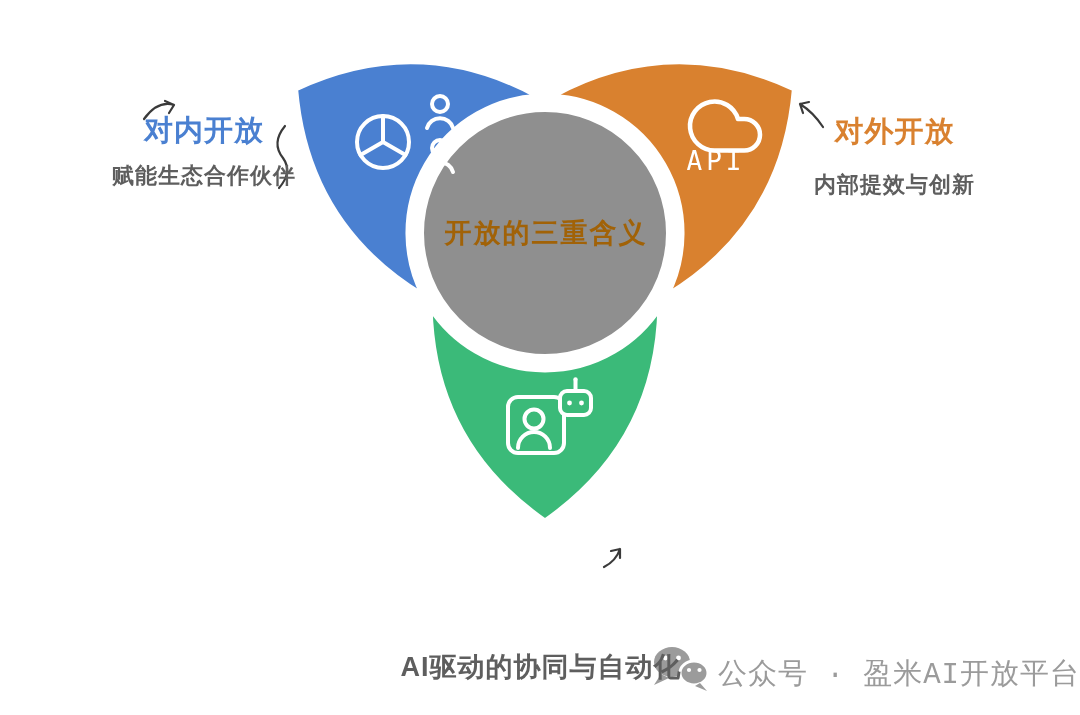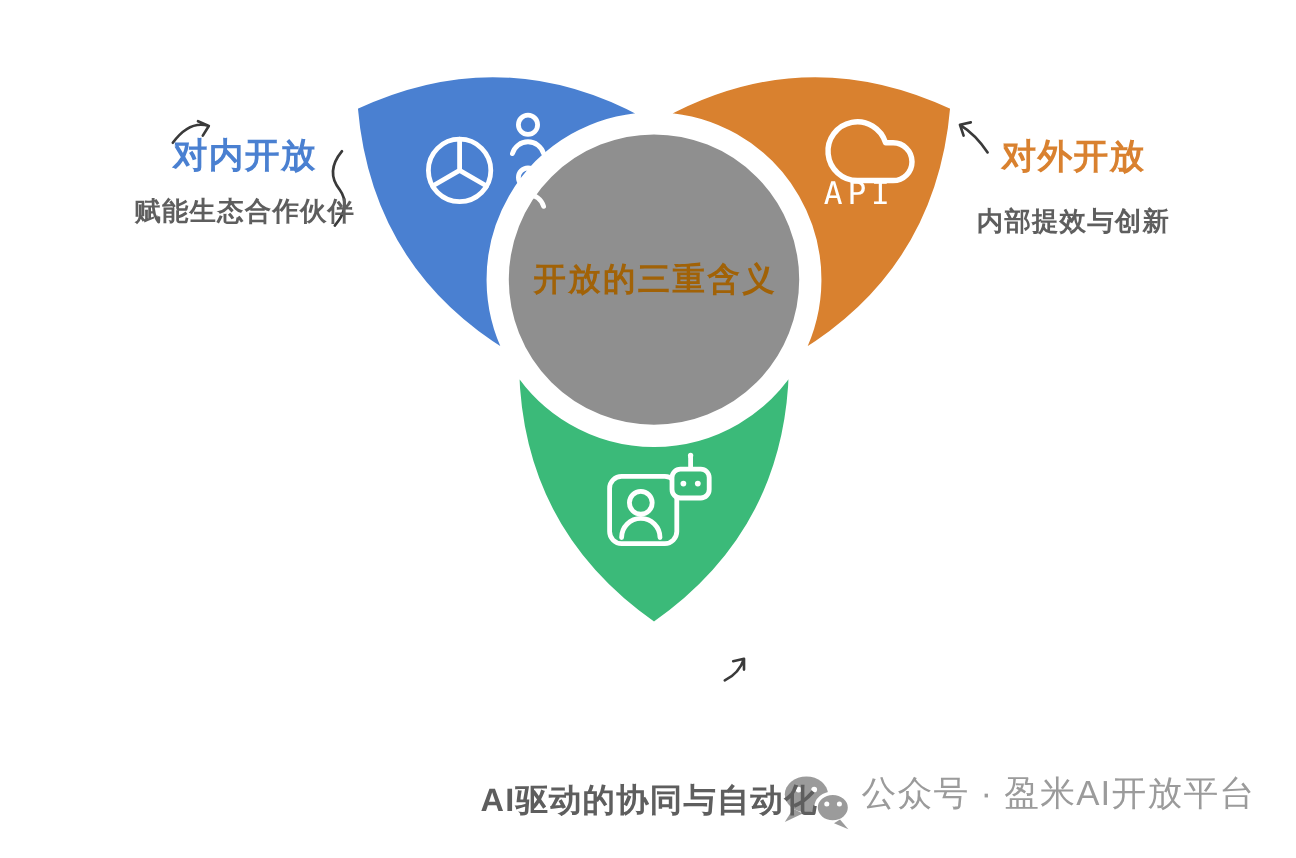--- a/index.html
+++ b/index.html
@@ -26,21 +26,21 @@
   #label-ai{left:540px;top:552px;transform:translateX(-50%);white-space:nowrap;}
   #label-ai .title{font-size:40px;color:var(--green);letter-spacing:2px;}
   #ai-subtitle{position:absolute;left:541px;top:649px;transform:translateX(-50%);
     font-size:27px;color:var(--subtitle);font-weight:600;letter-spacing:1px;white-space:nowrap;}
   #center-title{
     position:absolute;left:546px;top:233px;transform:translate(-50%,-50%);
     color:#a16207;font-size:27px;font-weight:800;letter-spacing:2px;white-space:nowrap;
   }
   #watermark{
     position:absolute;left:650px;top:642px;height:52px;
-    display:flex;align-items:flex-start;gap:6px;
+    display:flex;align-items:flex-end;gap:6px;font-family:Liberation Mono, monospace;
   }
   #watermark .wm-text{
     color:var(--watermark);font-size:29px;font-weight:400;letter-spacing:1px;white-space:nowrap;
   }
 </style>
 </head>
 <body>
 
 <div id="canvas">
 

